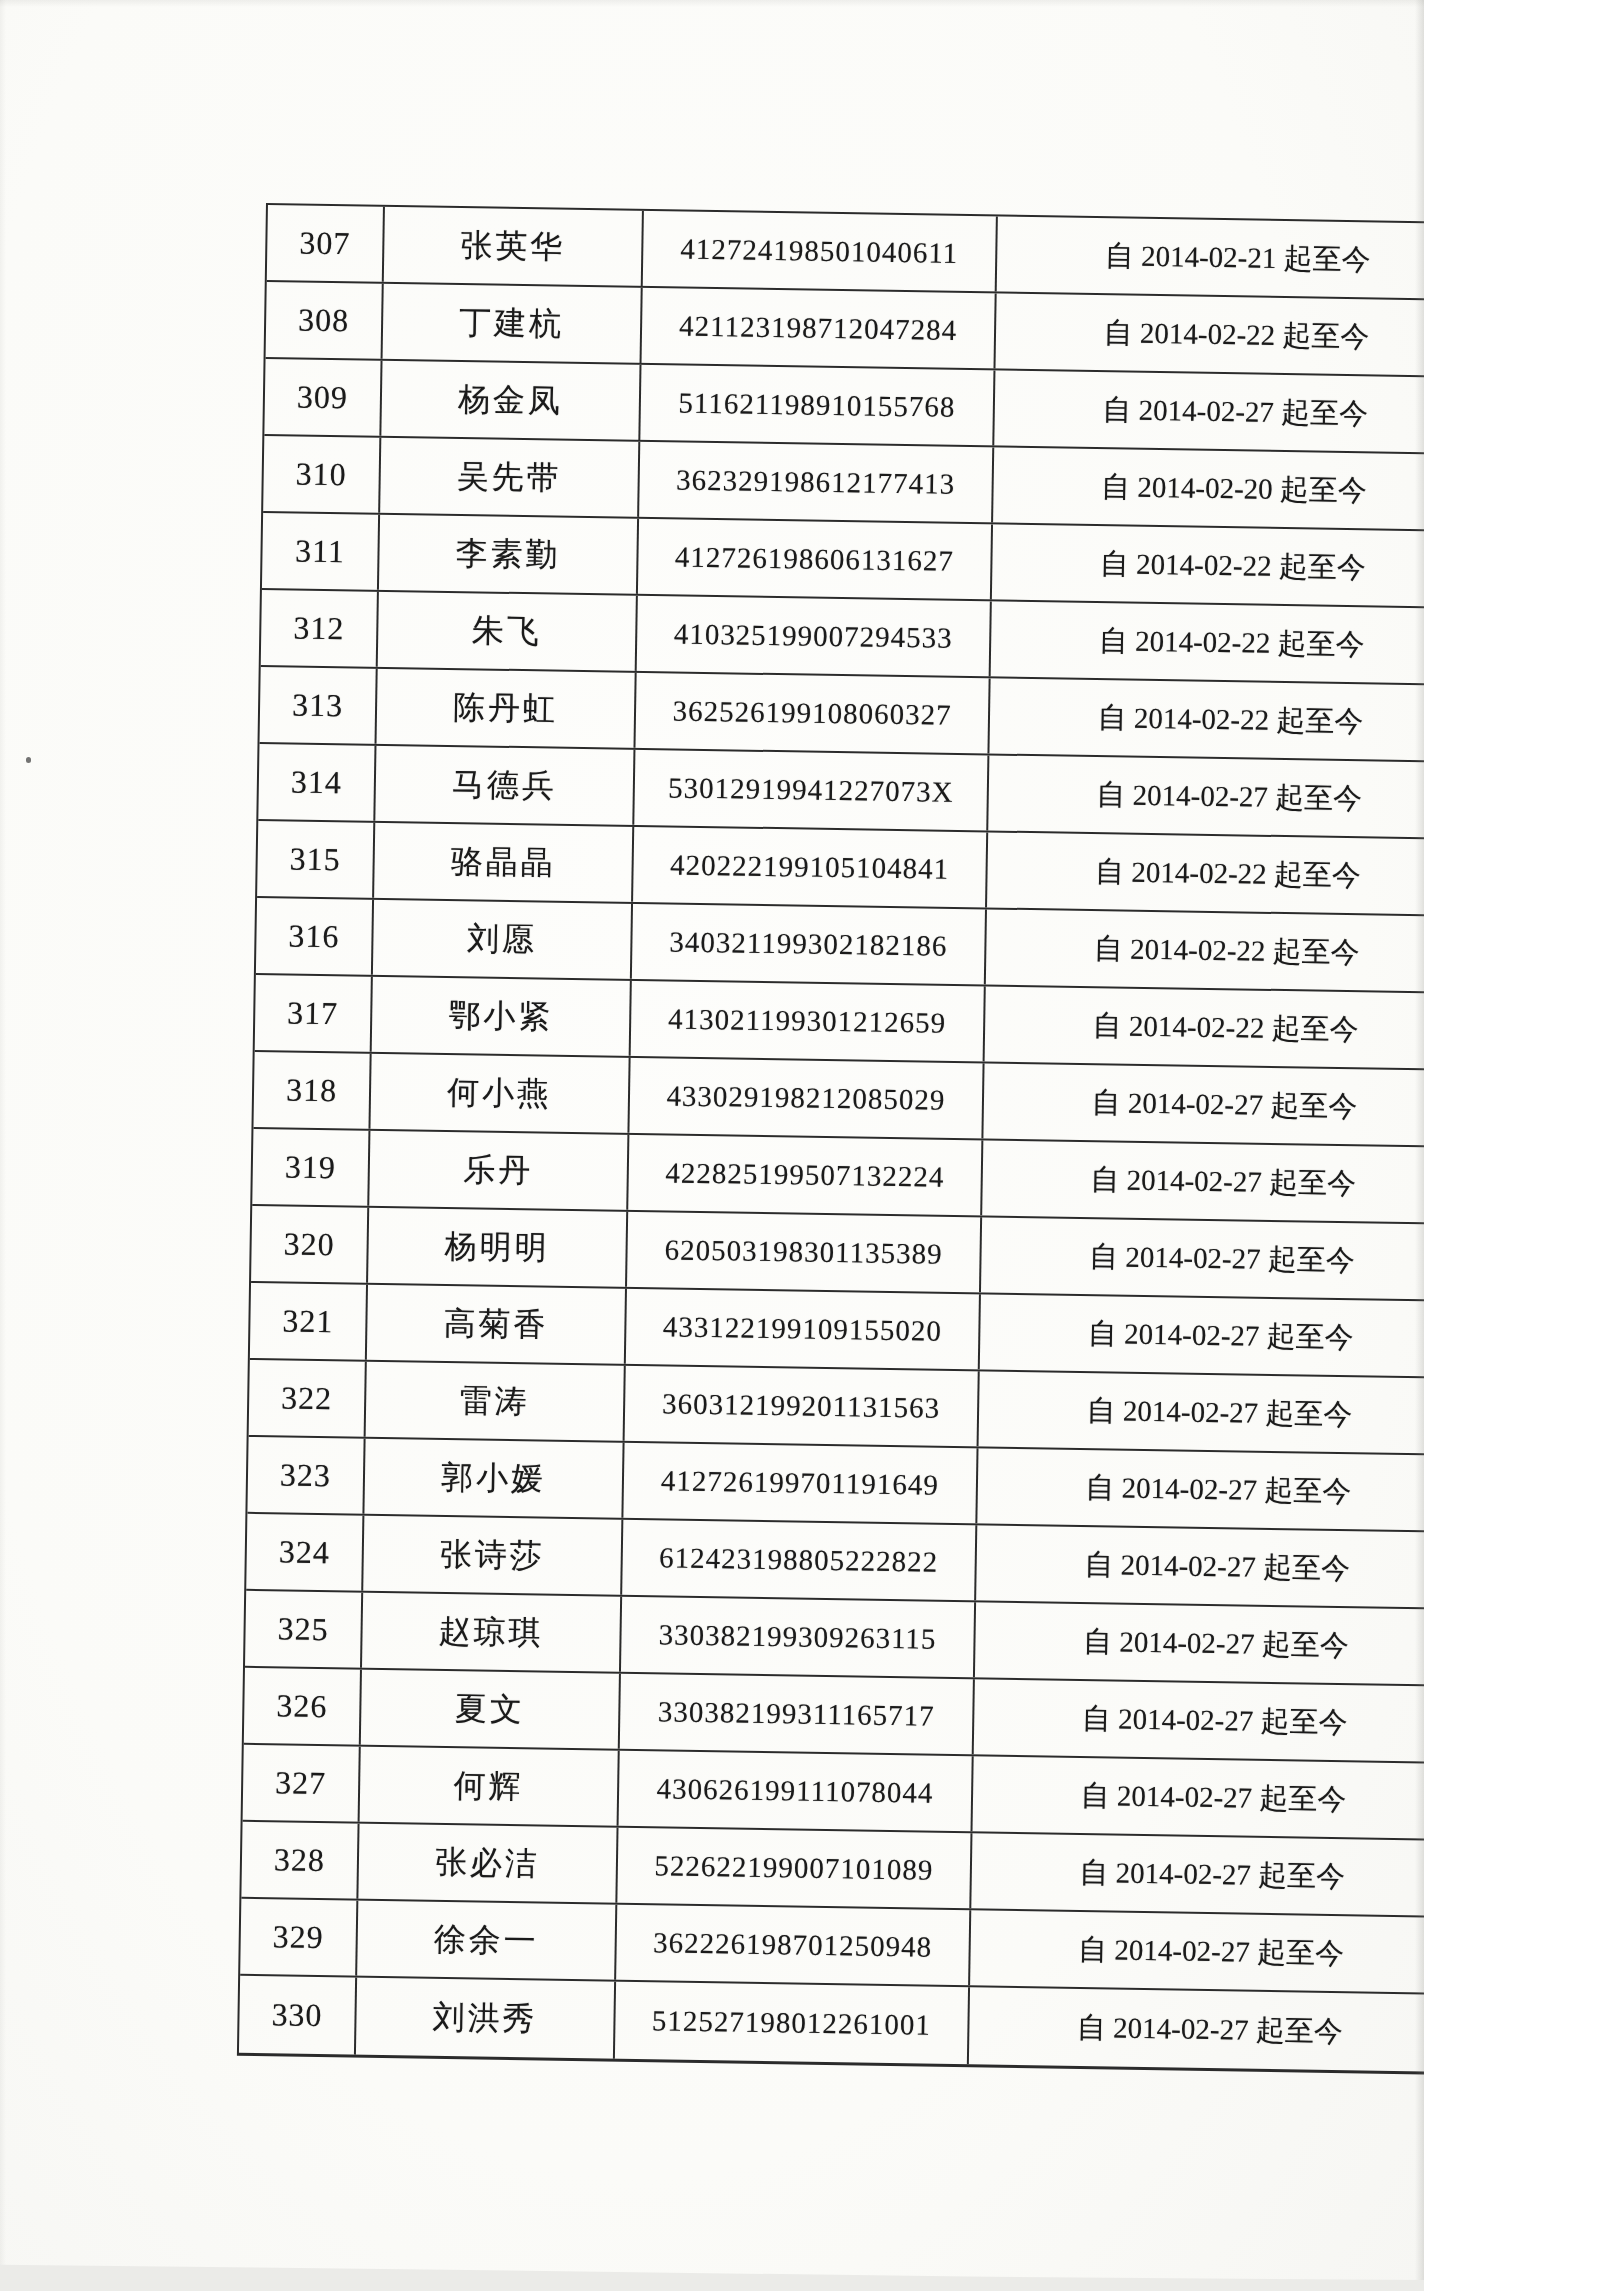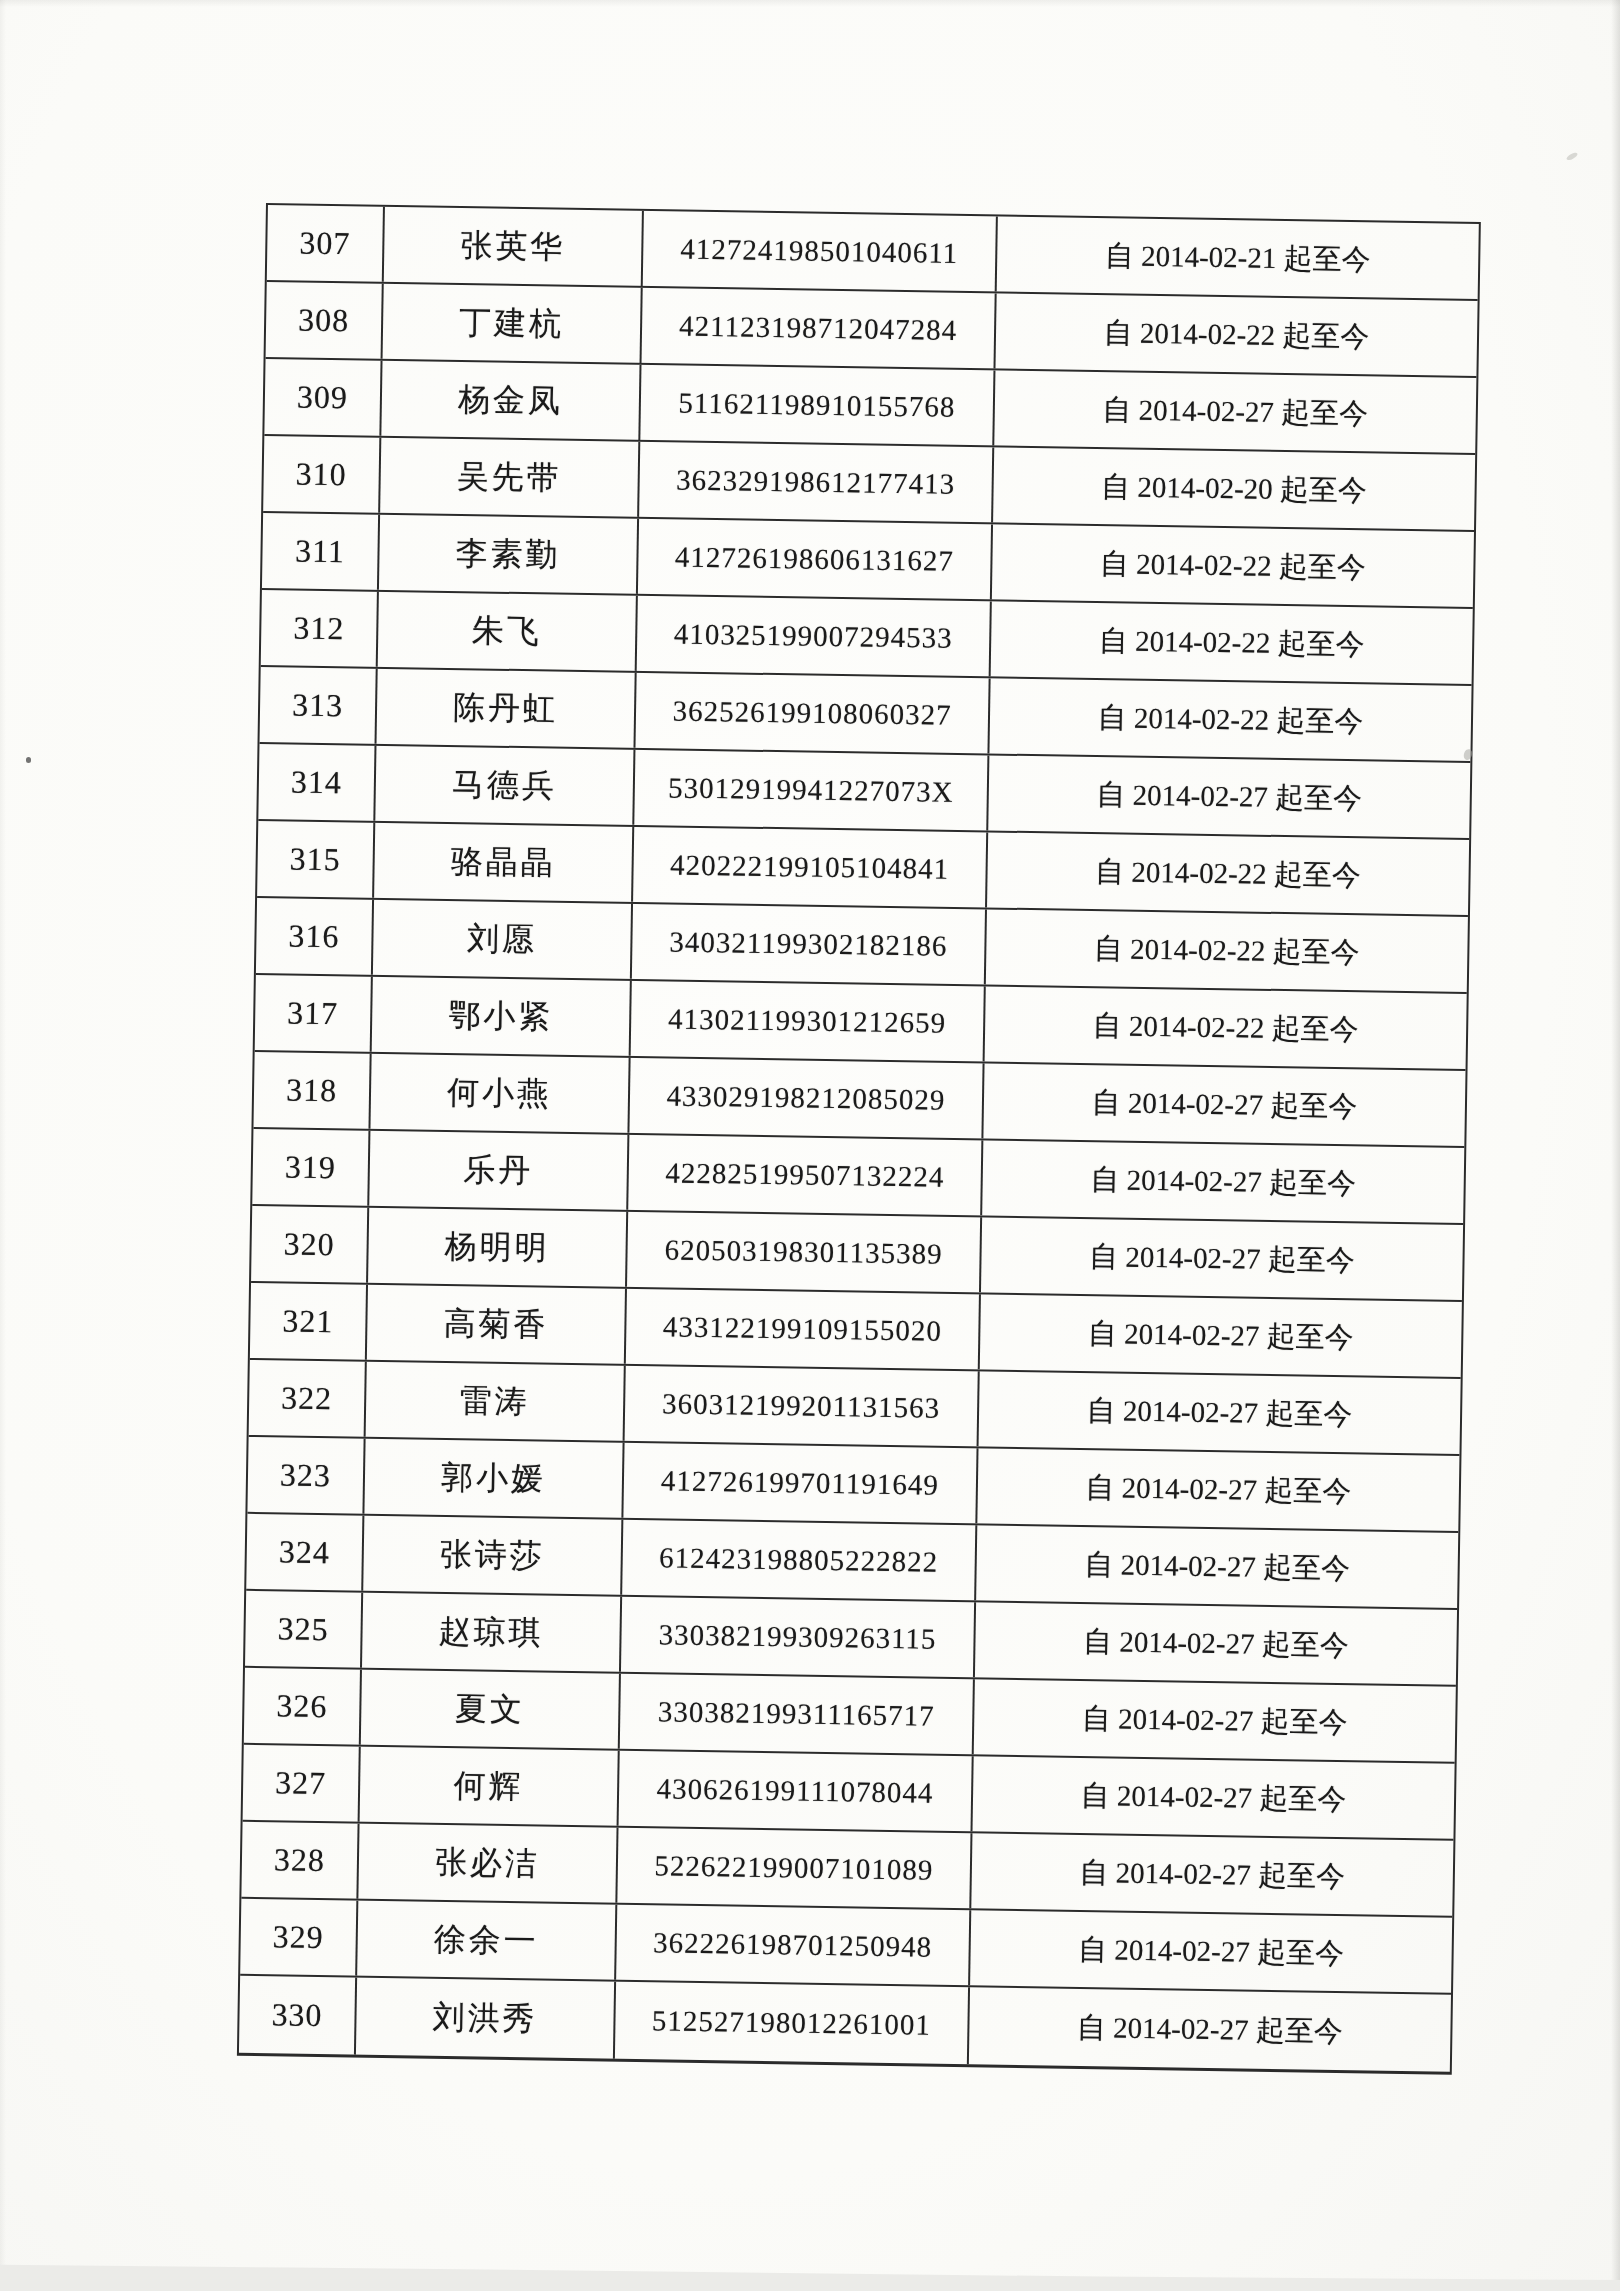--- a/index.html
+++ b/index.html
@@ -9,21 +9,21 @@
   }
   html,body{margin:0;padding:0;}
   body{
     width:1620px;height:2292px;
     font-family:"Liberation Serif","DejaVu Serif",serif;
     background:#ffffff;
     overflow:hidden;
   }
   .page{
     position:relative;
-    width:1620px;height:2292px;
+    width:1424px;height:2292px;
     background:radial-gradient(ellipse at 45% 38%, #fdfdfb 0%, var(--paper) 65%, #f6f6f3 100%);
     overflow:hidden;
   }
   
   .registry{
     position:absolute;
     left:266px; top:203px;
     width:1211px;
     transform:rotate(0.9deg);
     transform-origin:0 0;

